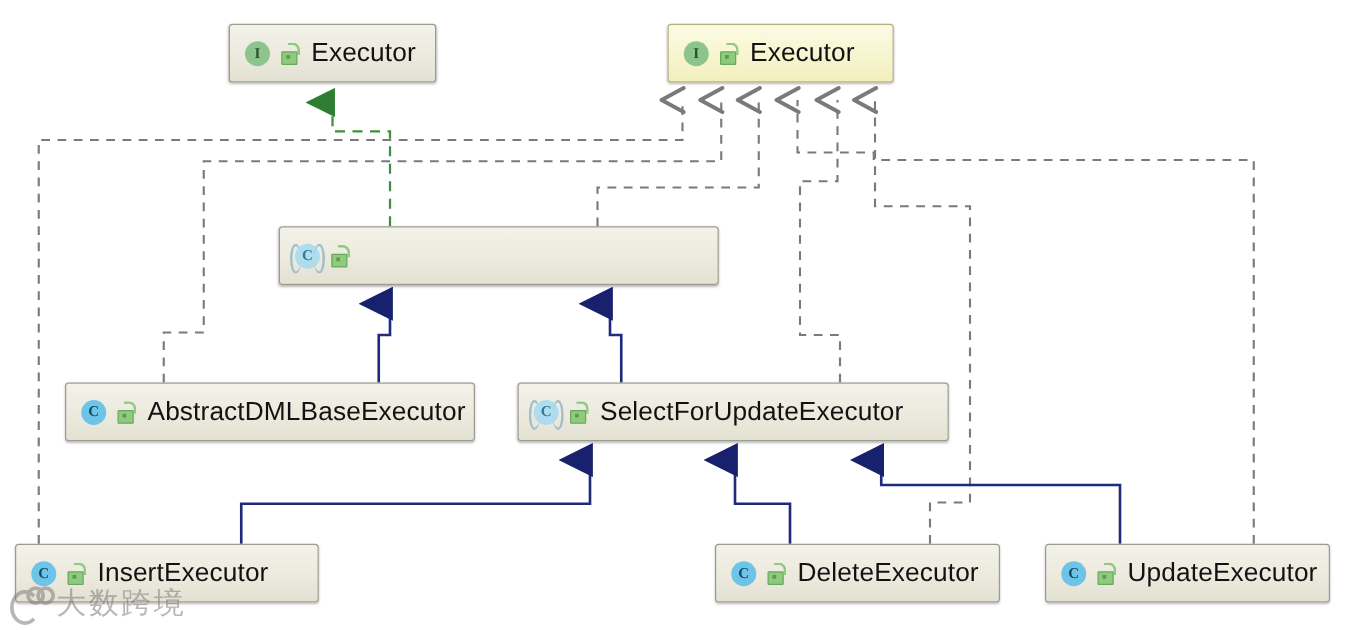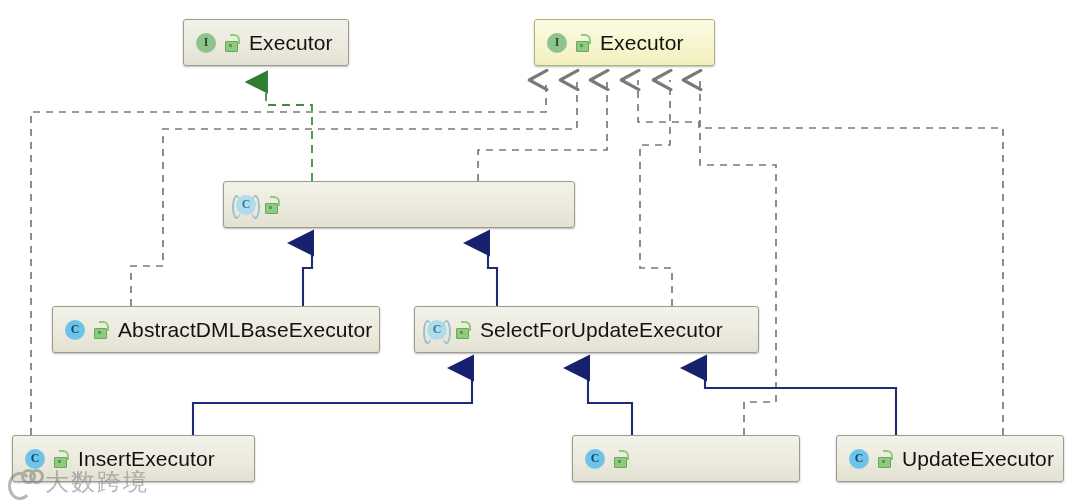--- a/index.html
+++ b/index.html
@@ -227,20 +227,21 @@
 
   <div class="node" style="left:572px;top:435px;width:228px;height:47px;">
     <span class="ic ic-kind cls">
       <span class="disc">C</span>
     </span>
     <span class="ic ic-lock">
       <span class="shackle"></span>
         <span class="body"></span>
         <span class="kh"></span>
     </span>
+    <span class="label">DeleteExecutor</span>
   </div>
 
   <div class="node" style="left:836px;top:435px;width:228px;height:47px;">
     <span class="ic ic-kind cls">
       <span class="disc">C</span>
     </span>
     <span class="ic ic-lock">
       <span class="shackle"></span>
         <span class="body"></span>
         <span class="kh"></span>

